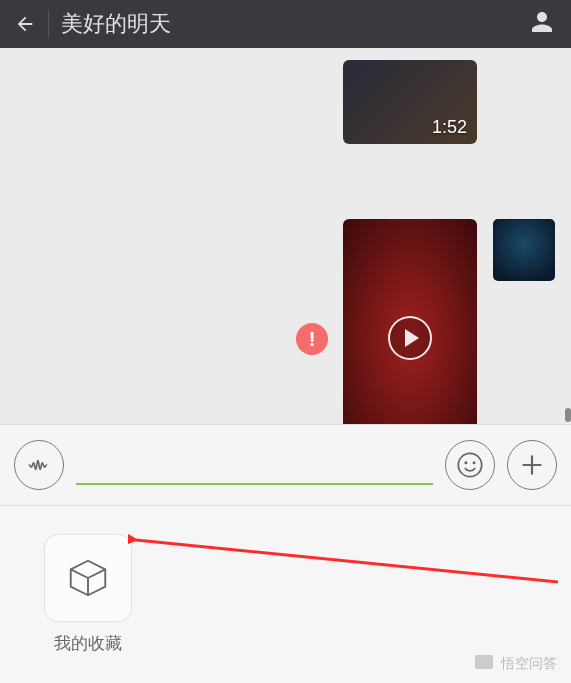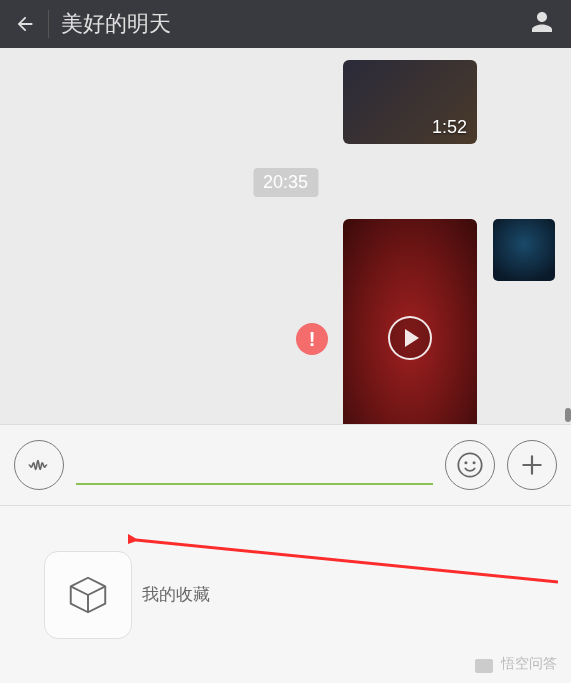--- a/index.html
+++ b/index.html
@@ -193,21 +193,21 @@
       height: 177px;
       background: #f6f6f6;
       display: flex;
       align-items: center;
       padding: 0 44px;
       gap: 44px;
       position: relative;
     }
     .attach-item {
       display: flex;
-      flex-direction: row;
+      flex-direction: column;
       align-items: center;
       gap: 10px;
       cursor: pointer;
     }
     .attach-box {
       width: 88px;
       height: 88px;
       background: #fcfcfc;
       border: 1px solid #e0e0e0;
       border-radius: 14px;
@@ -231,21 +231,21 @@
     }
 
     
     .watermark {
       position: absolute;
       right: 14px;
       bottom: 10px;
       font-size: 14px;
       color: #bbb;
       display: flex;
-      align-items: flex-end;
+      align-items: flex-start;
       gap: 8px;
     }
     .wm-icon {
       width: 18px;
       height: 14px;
       background: #ccc;
       border-radius: 2px;
     }
   </style>
 </head>
@@ -264,21 +264,20 @@
       <path d="M12 12c2.21 0 4-1.79 4-4s-1.79-4-4-4-4 1.79-4 4 1.79 4 4 4zm0 2c-2.67 0-8 1.34-8 4v2h16v-2c0-2.66-5.33-4-8-4z" fill="#e0e0e0"></path>
     </svg>
   </div>
 </div>
 
 <div class="chat">
   <div class="video-msg top">
     <div class="duration">1:52</div>
   </div>
 
-  <div class="timestamp">20:35</div>
 
   <div class="video-msg main">
     <div class="play-btn"></div>
 
   </div>
 
   <div class="avatar"></div>
 
   <div class="error-badge">
     <span>!</span>

